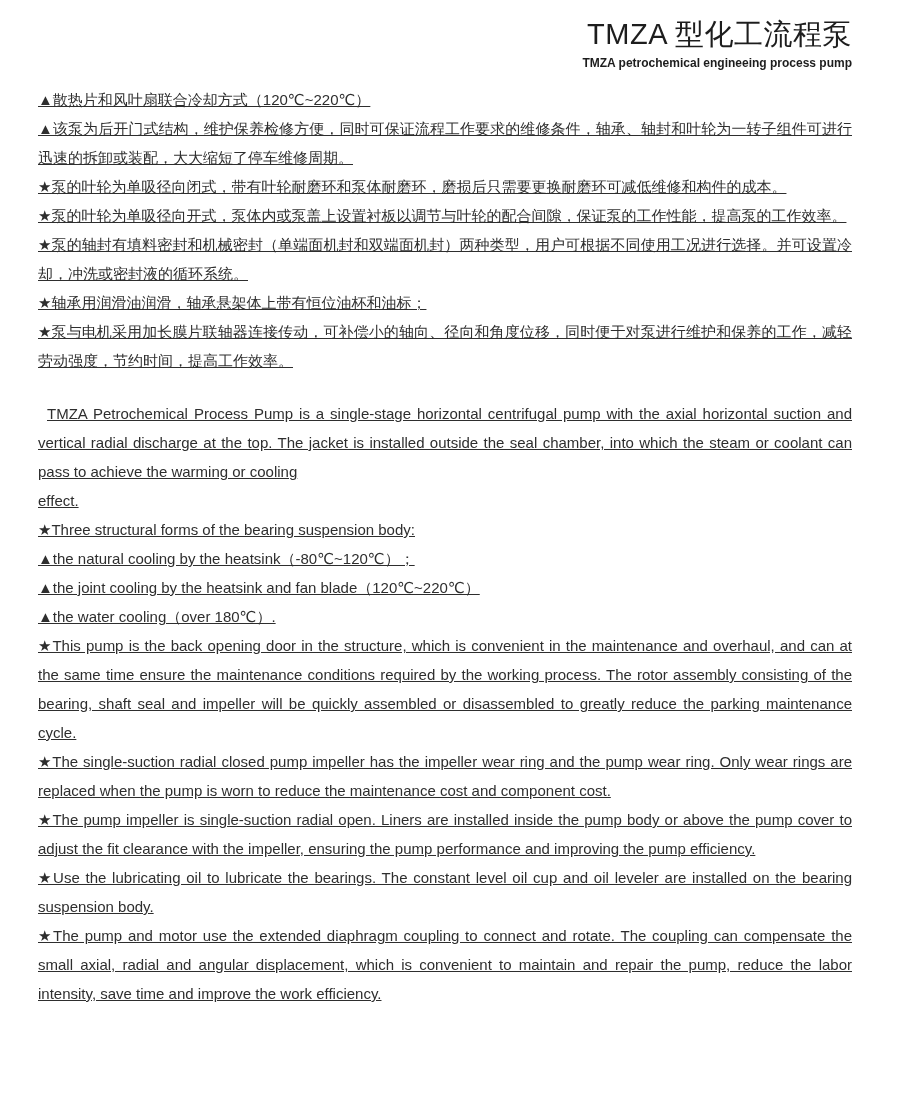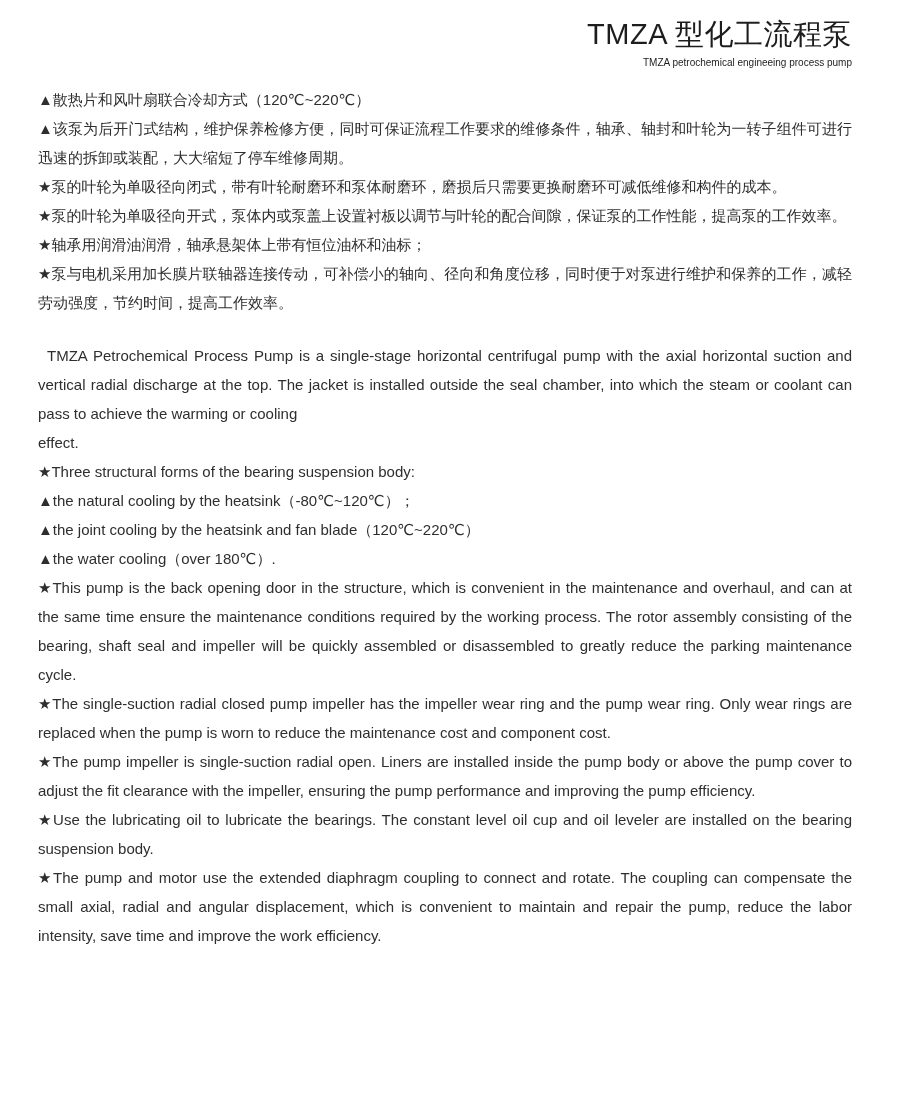--- a/index.html
+++ b/index.html
@@ -24,31 +24,32 @@
   .doc-title {
     margin: 0;
     font-size: 29px;
     line-height: 36px;
     font-weight: 500;
     color: #1d1d1d;
     letter-spacing: 0.5px;
   }
   .doc-subtitle {
     margin: 0;
-    font-size: 10px;
+    font-size: 12px;
     line-height: 22px;
-    font-weight: 400;
+    font-weight: 700;
     color: #1d1d1d;
   }
   section.text-block p {
     margin: 0;
     font-size: 15px;
     line-height: 29px;
     text-align: justify;
     color: #2e2e2e;
+    text-decoration: underline;
   }
   section.cn-block {
     margin-top: 11px;
   }
   section.en-block {
     margin-top: 24px;
   }
   section.en-block p.indent {
     text-indent: 9px;
   }
@@ -61,20 +62,21 @@
   <header class="doc-header">
     <h1 class="doc-title">TMZA 型化工流程泵</h1>
     <div class="doc-subtitle">TMZA petrochemical engineeing process pump</div>
   </header>
 
   <section class="text-block cn-block">
     <p>▲散热片和风叶扇联合冷却方式（120℃~220℃）</p>
     <p>▲该泵为后开门式结构，维护保养检修方便，同时可保证流程工作要求的维修条件，轴承、轴封和叶轮为一转子组件可进行迅速的拆卸或装配，大大缩短了停车维修周期。</p>
     <p>★泵的叶轮为单吸径向闭式，带有叶轮耐磨环和泵体耐磨环，磨损后只需要更换耐磨环可减低维修和构件的成本。</p>
     <p>★泵的叶轮为单吸径向开式，泵体内或泵盖上设置衬板以调节与叶轮的配合间隙，保证泵的工作性能，提高泵的工作效率。</p>
+    <p>★泵的轴封有填料密封和机械密封（单端面机封和双端面机封）两种类型，用户可根据不同使用工况进行选择。并可设置冷却，冲洗或密封液的循环系统。</p>
     <p>★轴承用润滑油润滑，轴承悬架体上带有恒位油杯和油标；</p>
     <p>★泵与电机采用加长膜片联轴器连接传动，可补偿小的轴向、径向和角度位移，同时便于对泵进行维护和保养的工作，减轻劳动强度，节约时间，提高工作效率。</p>
   </section>
 
   <section class="text-block en-block">
     <p class="indent">TMZA Petrochemical Process Pump is a single-stage horizontal centrifugal pump with the axial horizontal suction and vertical radial discharge at the top. The jacket is installed outside the seal chamber, into which the steam or coolant can pass to achieve the warming or cooling</p>
     <p>effect.</p>
     <p>★Three structural forms of the bearing suspension body:</p>
     <p>▲the natural cooling by the heatsink（-80℃~120℃）；</p>
     <p>▲the joint cooling by the heatsink and fan blade（120℃~220℃）</p>

